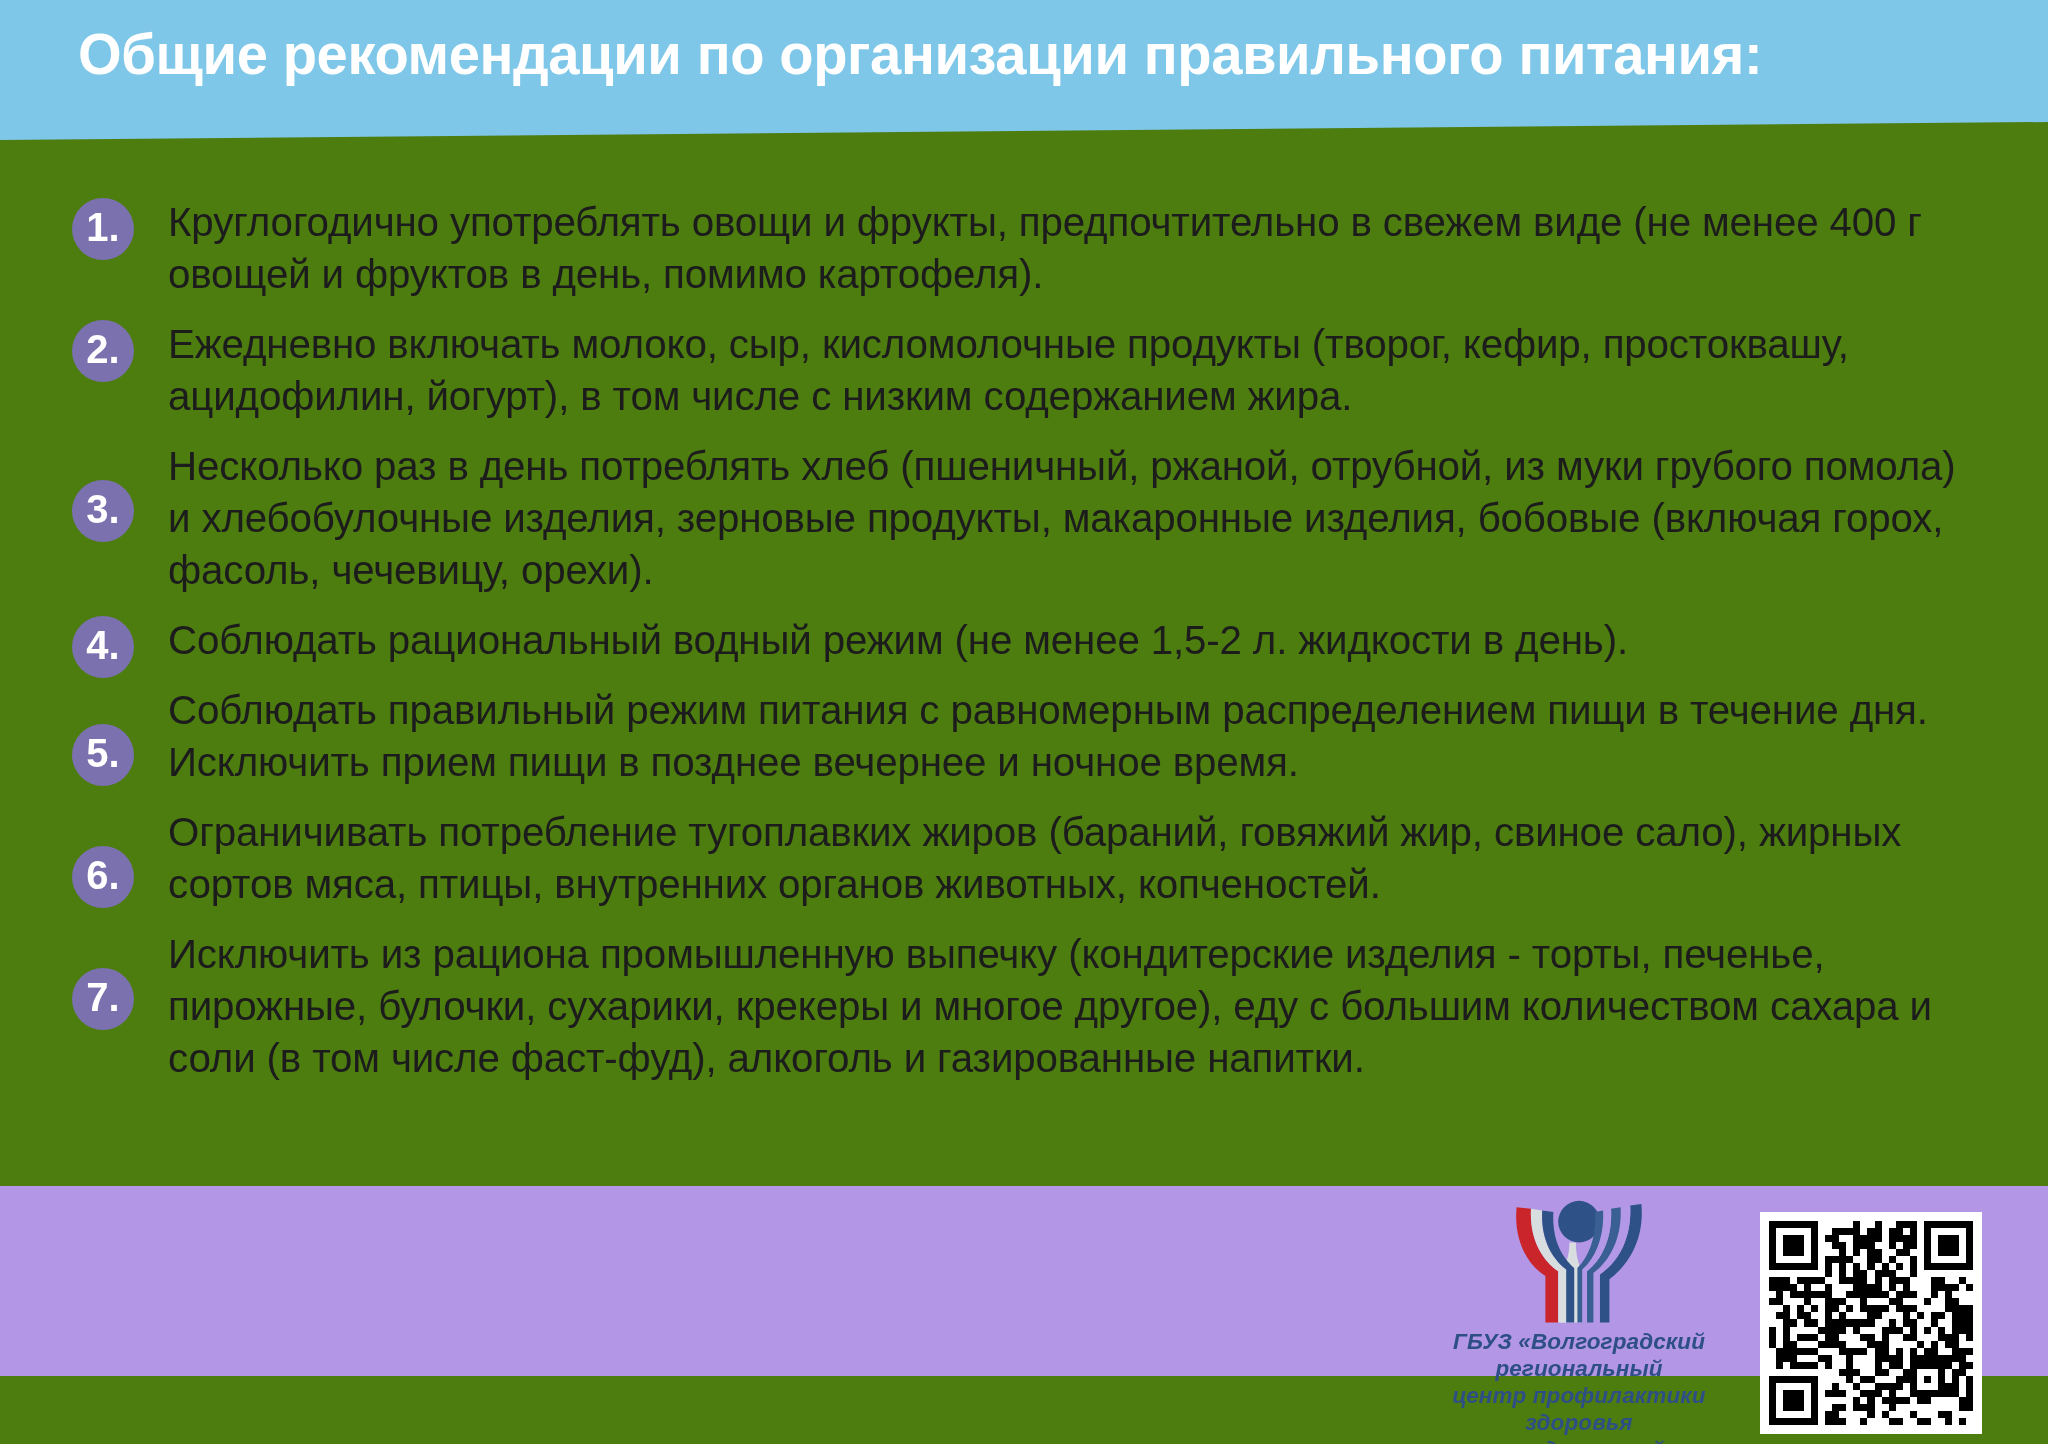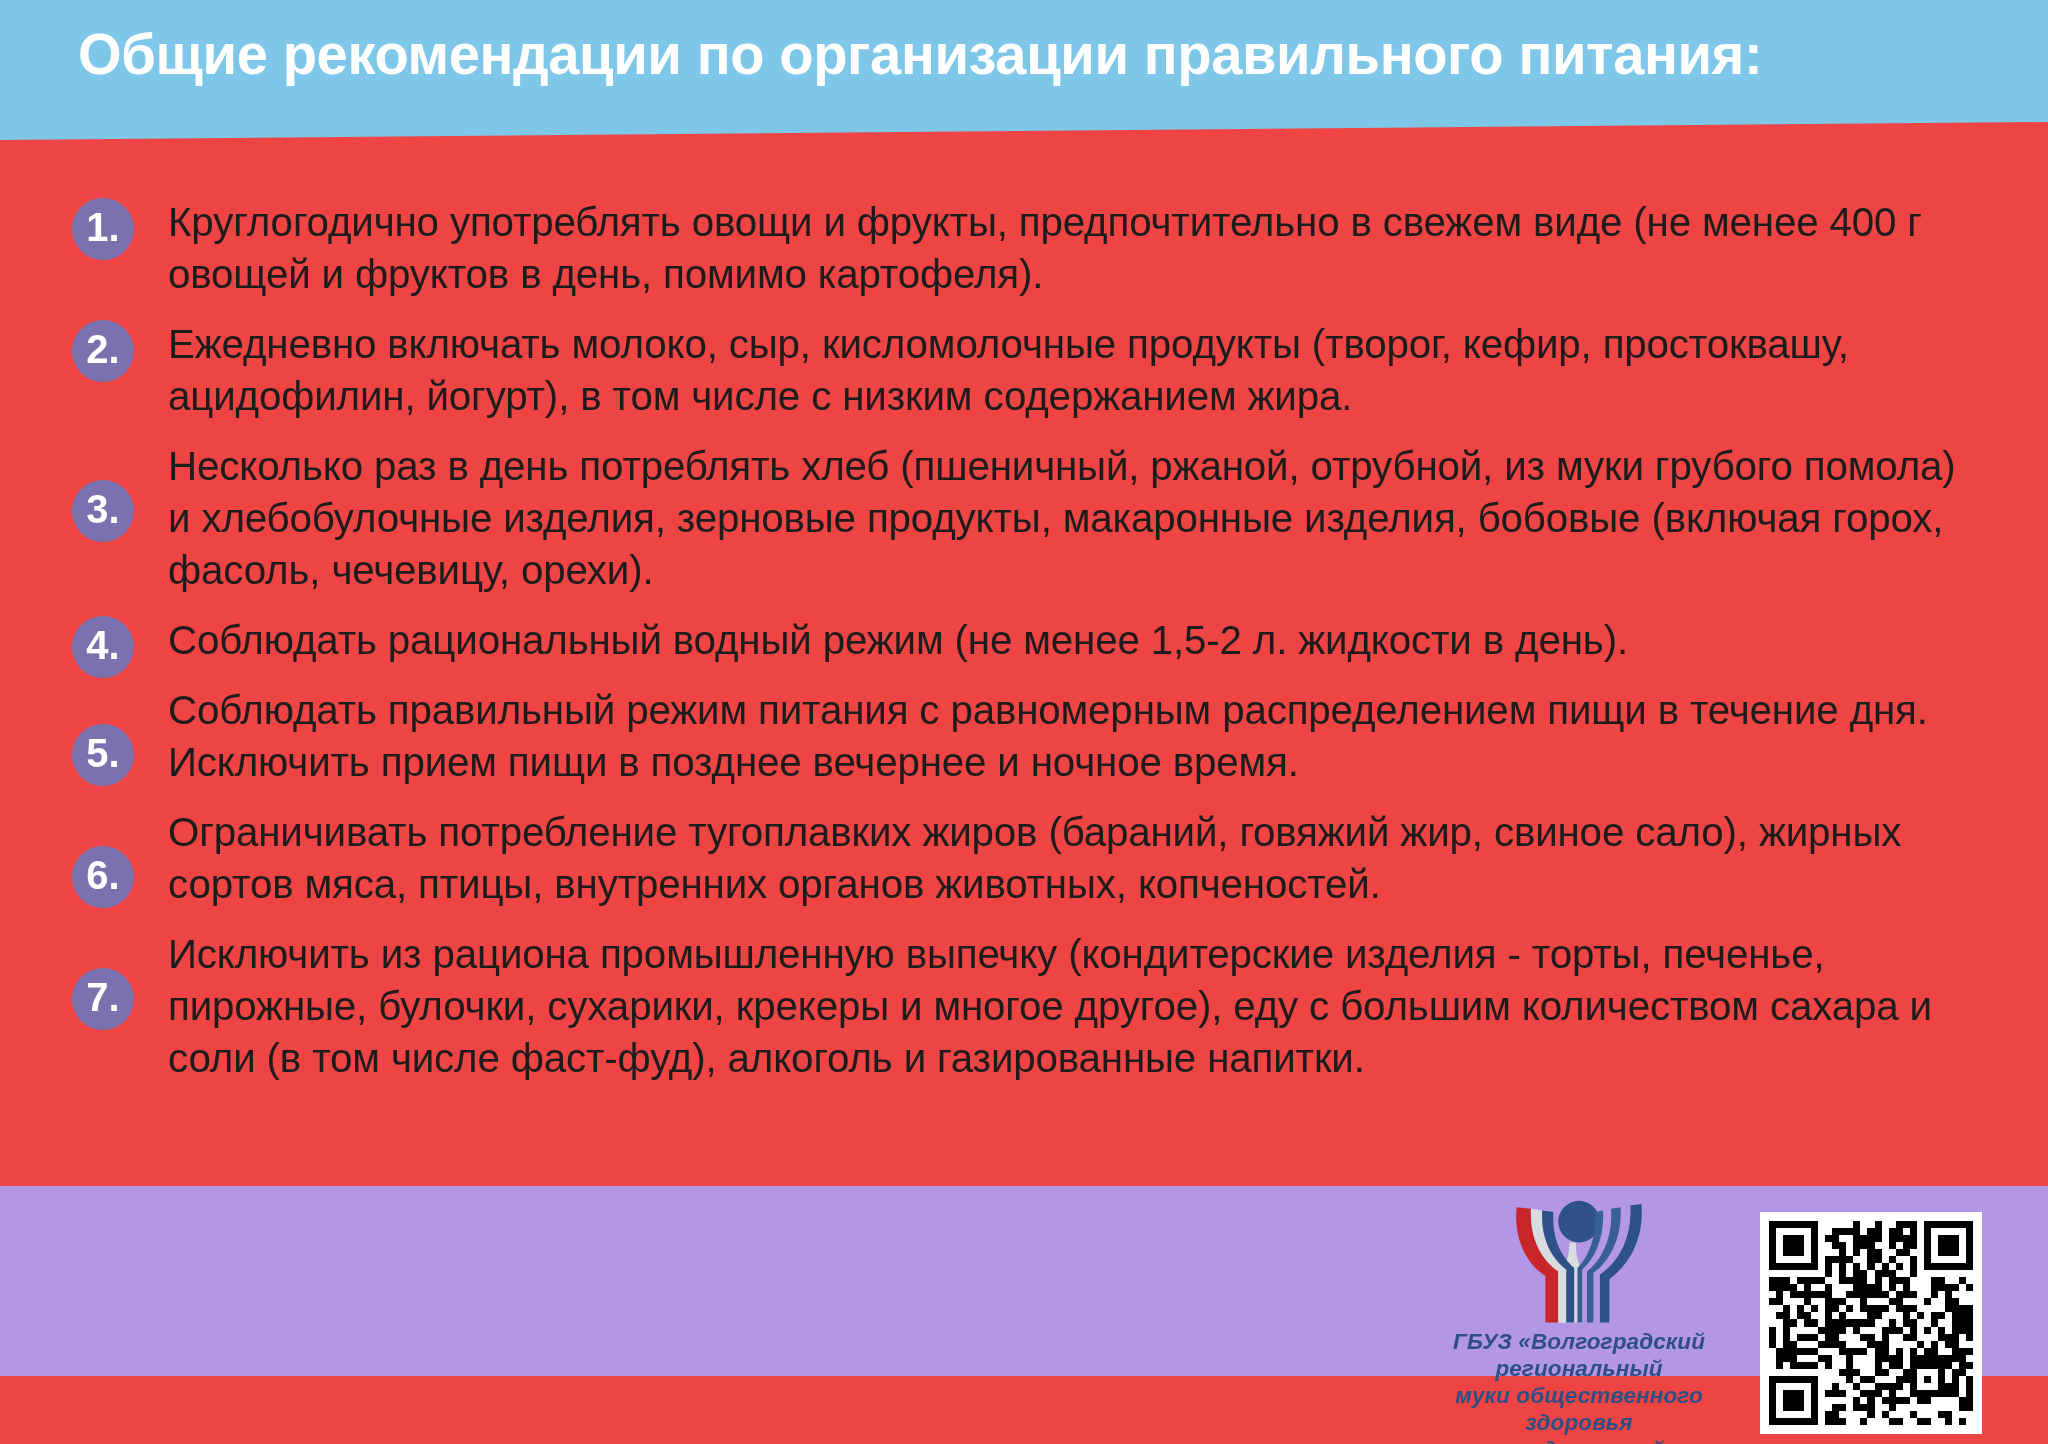--- a/index.html
+++ b/index.html
@@ -7,21 +7,21 @@
     padding: 0;
     background: #ffffff;
   }
   body {
     font-family: "Liberation Sans", sans-serif;
   }
   #poster {
     position: relative;
     width: 2048px;
     height: 1444px;
-    background: #ef4444;
+    background: #4d7c0f;
     overflow: hidden;
   }
 
   
   .header-band {
     position: absolute;
     left: 0;
     top: 0;
     width: 2048px;
     height: 142px;
@@ -236,21 +236,21 @@
           <path d="M54 18 C52 54 66 78 84 92 L84 158 L94 158 L94 90 C78 76 66 54 68 20 Z" fill="#2e5288"></path>
 
           <path d="M178 10 C182 54 162 86 138 104 L138 158 L126 158 L126 98 C150 82 166 52 164 12 Z" fill="#2e5288"></path>
           <path d="M164 12 C166 52 150 82 126 98 L126 158 L118 158 L118 96 C140 80 154 50 152 14 Z" fill="#b398e8"></path>
           <path d="M152 14 C154 50 140 80 118 96 L118 158 L110 158 L110 94 C130 78 142 50 140 16 Z" fill="#3a5f93"></path>
           <path d="M140 16 C142 50 130 78 110 94 L110 158 L104 158 L104 92 C122 76 132 48 130 18 Z" fill="#b398e8"></path>
           <path d="M130 18 C132 48 122 76 104 92 L104 158 L98 158 L98 90 C114 74 122 48 120 20 Z" fill="#3a5f93"></path>
         </svg>
         <div class="logo-caption">
           <div>ГБУЗ «Волгоградский региональный</div>
-          <div>муки общественного здоровья</div>
+          <div>центр профилактики здоровья</div>
           <div>и медицинской профилактики»</div>
         </div>
       </div>
 
       <div class="qr-wrap">
         <svg id="qr-svg" width="204" height="204" viewBox="0 0 29 29" shape-rendering="crispEdges">
             <rect x="0" y="0" width="29" height="29" fill="#ffffff"></rect>
             <rect x="0" y="0" width="1" height="1" fill="#000000"></rect>
             <rect x="1" y="0" width="1" height="1" fill="#000000"></rect>
             <rect x="2" y="0" width="1" height="1" fill="#000000"></rect>

